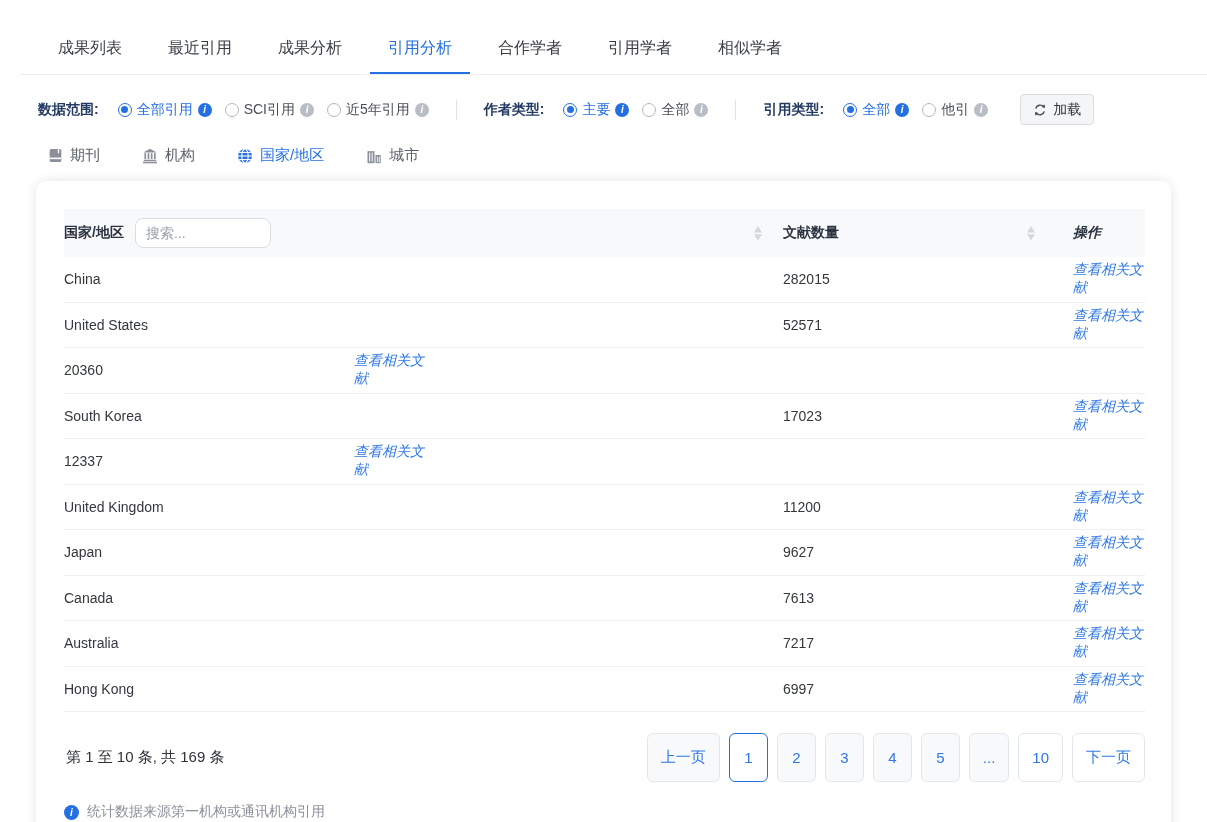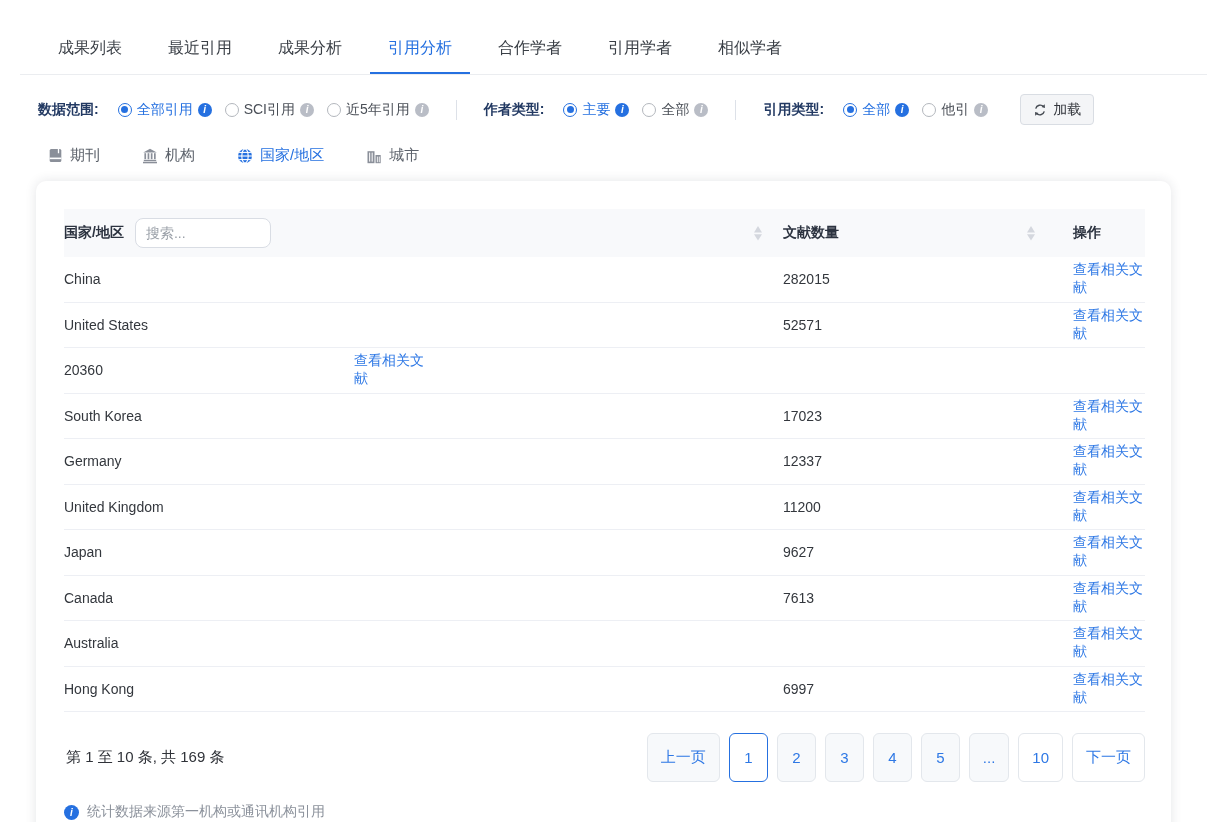--- a/index.html
+++ b/index.html
@@ -29,21 +29,21 @@
   .viewtabs { display: flex; align-items: center; gap: 42px; padding: 9px 0 13px 48px; }
   .vtab { display: inline-flex; align-items: center; gap: 7px; font-size: 15px; color: #5c626b; cursor: pointer; }
   .vtab.active { color: #2570e0; }
   .vtab svg { display: block; }
 
   
   .card { margin: 3px 36px 0; background: #fff; border-radius: 10px; box-shadow: 0 0 12px rgba(31,45,61,.12); padding: 28px 26px 22px 28px; }
   .thead { display: flex; align-items: center; background: #f8f9fb; height: 48px; font-weight: bold; font-size: 14px; color: #2c3340; }
   .col1 { flex: 1; display: flex; align-items: center; min-width: 0; }
   .col2 { width: 265px; display: flex; align-items: center; flex: 0 0 auto; }
-  .col3 { width: 97px; padding-left: 25px; flex: 0 0 auto; }
+  .col3 { width: 97px; padding-left: 25px; flex: 0 0 auto; font-style: italic; }
   .searchbox { width: 136px; height: 30px; margin-left: 11px; border: 1px solid #d9dde4; border-radius: 8px; padding: 0 10px; font-size: 14px; color: #333; font-family: "Liberation Sans", sans-serif; font-weight: normal; }
   .searchbox::placeholder { color: #9aa0a8; }
   .sorter { margin-left: auto; margin-right: 20px; cursor: pointer; display: inline-flex; }
   .col2 .sorter { margin-right: 12px; }
   .trow { display: flex; align-items: center; height: 45.5px; border-bottom: 1px solid #edeff4; font-size: 14px; color: #33373d; }
   .rowlink { color: #2e78e5; text-decoration: none; font-size: 14px; cursor: pointer; }
 
   
   .tfoot { display: flex; align-items: center; justify-content: space-between; padding-top: 21px; }
   .summary { font-size: 15px; color: #303339; padding-left: 2px; }
@@ -219,41 +219,41 @@
   <div class="trow">
     <div class="col2">20360</div>
     <div class="col3"><a class="rowlink">查看相关文献</a></div>
   </div>
   <div class="trow">
     <div class="col1">South Korea</div>
     <div class="col2">17023</div>
     <div class="col3"><a class="rowlink">查看相关文献</a></div>
   </div>
   <div class="trow">
-    <div class="col1">Germany</div>
     <div class="col2">12337</div>
     <div class="col3"><a class="rowlink">查看相关文献</a></div>
   </div>
   <div class="trow">
     <div class="col1">United Kingdom</div>
     <div class="col2">11200</div>
     <div class="col3"><a class="rowlink">查看相关文献</a></div>
   </div>
   <div class="trow">
     <div class="col1">Japan</div>
     <div class="col2">9627</div>
     <div class="col3"><a class="rowlink">查看相关文献</a></div>
   </div>
   <div class="trow">
     <div class="col1">Canada</div>
     <div class="col2">7613</div>
     <div class="col3"><a class="rowlink">查看相关文献</a></div>
   </div>
   <div class="trow">
     <div class="col1">Australia</div>
+    <div class="col2">7217</div>
     <div class="col3"><a class="rowlink">查看相关文献</a></div>
   </div>
   <div class="trow">
     <div class="col1">Hong Kong</div>
     <div class="col2">6997</div>
     <div class="col3"><a class="rowlink">查看相关文献</a></div>
   </div>
 
   <div class="tfoot">
     <div class="summary">第 1 至 10 条, 共 169 条</div>

